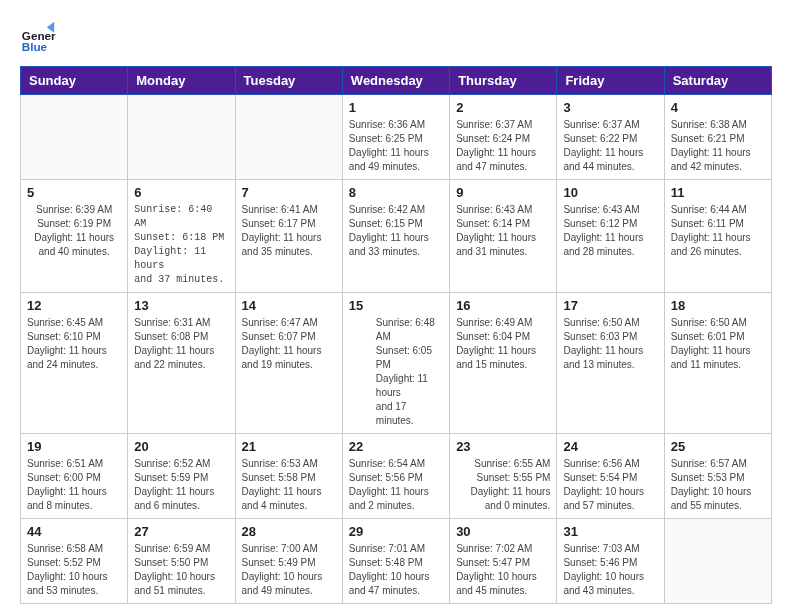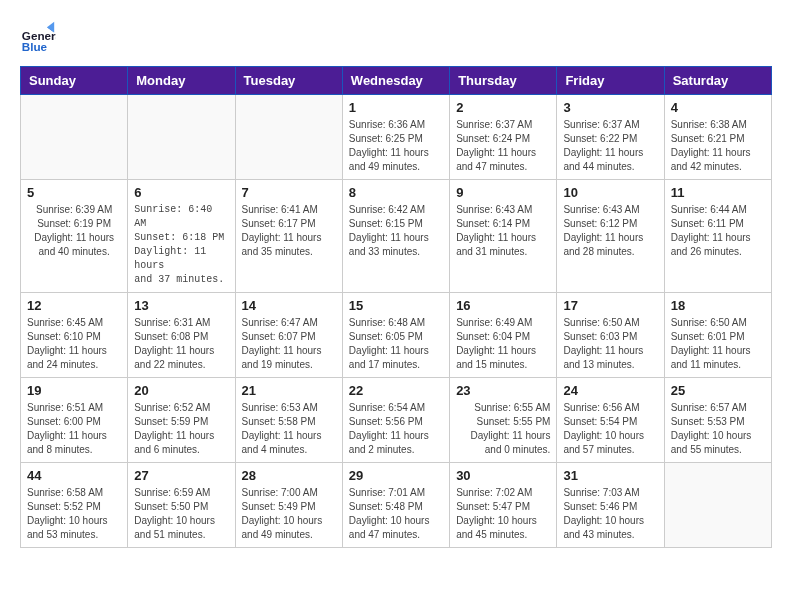--- a/index.html
+++ b/index.html
@@ -223,21 +223,21 @@
         </td>
         <td>
           <div class="day-number">14</div>
           <div class="day-info" style="white-space: pre-line;">Sunrise: 6:47 AM
 Sunset: 6:07 PM
 Daylight: 11 hours
 and 19 minutes.</div>
         </td>
         <td>
           <div class="day-number">15</div>
-          <div class="day-info" style="white-space: pre-line;">Sunrise: 6:48 AM
+          <div class="day-info" style="white-space: pre-line; margin-left: 27px;">Sunrise: 6:48 AM
 Sunset: 6:05 PM
 Daylight: 11 hours
 and 17 minutes.</div>
         </td>
         <td>
           <div class="day-number">16</div>
           <div class="day-info" style="white-space: pre-line;">Sunrise: 6:49 AM
 Sunset: 6:04 PM
 Daylight: 11 hours
 and 15 minutes.</div>

